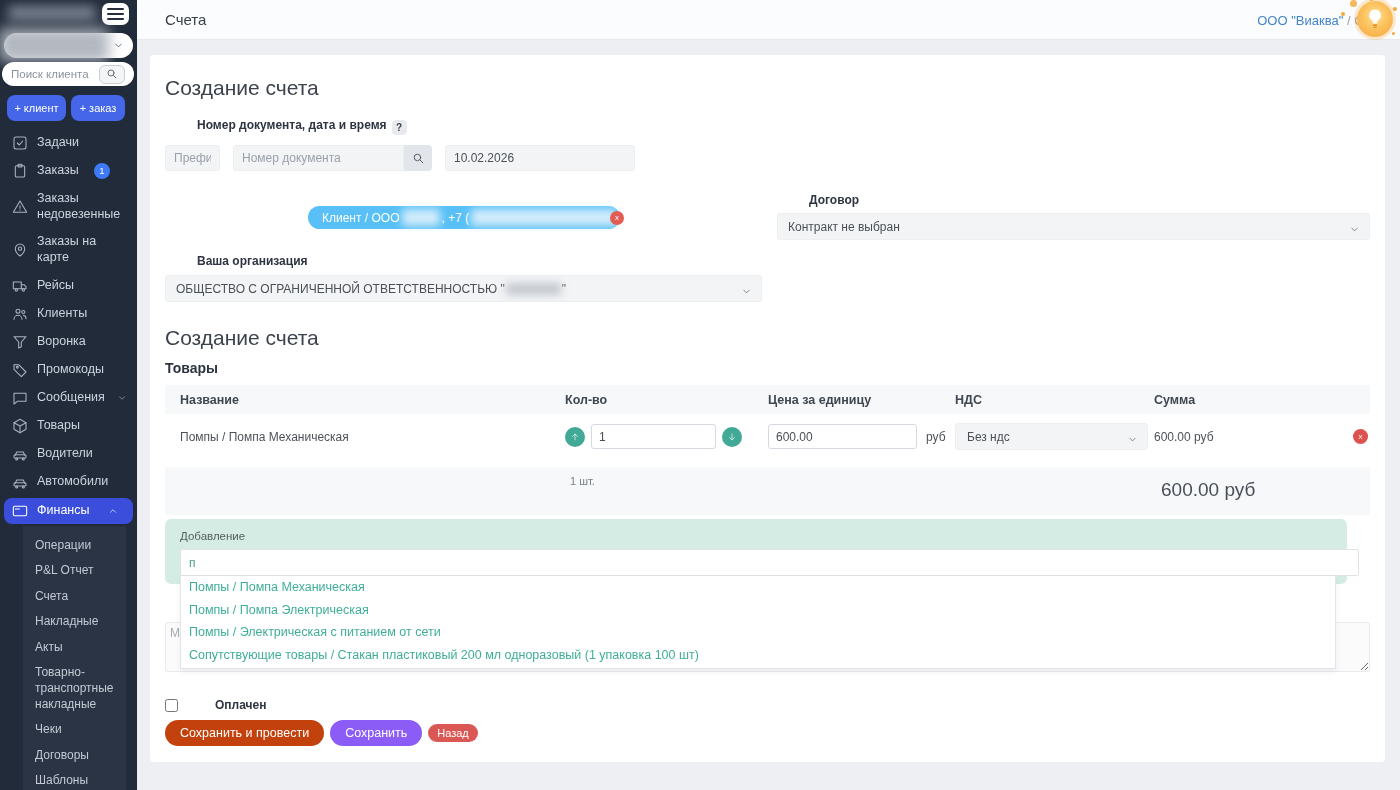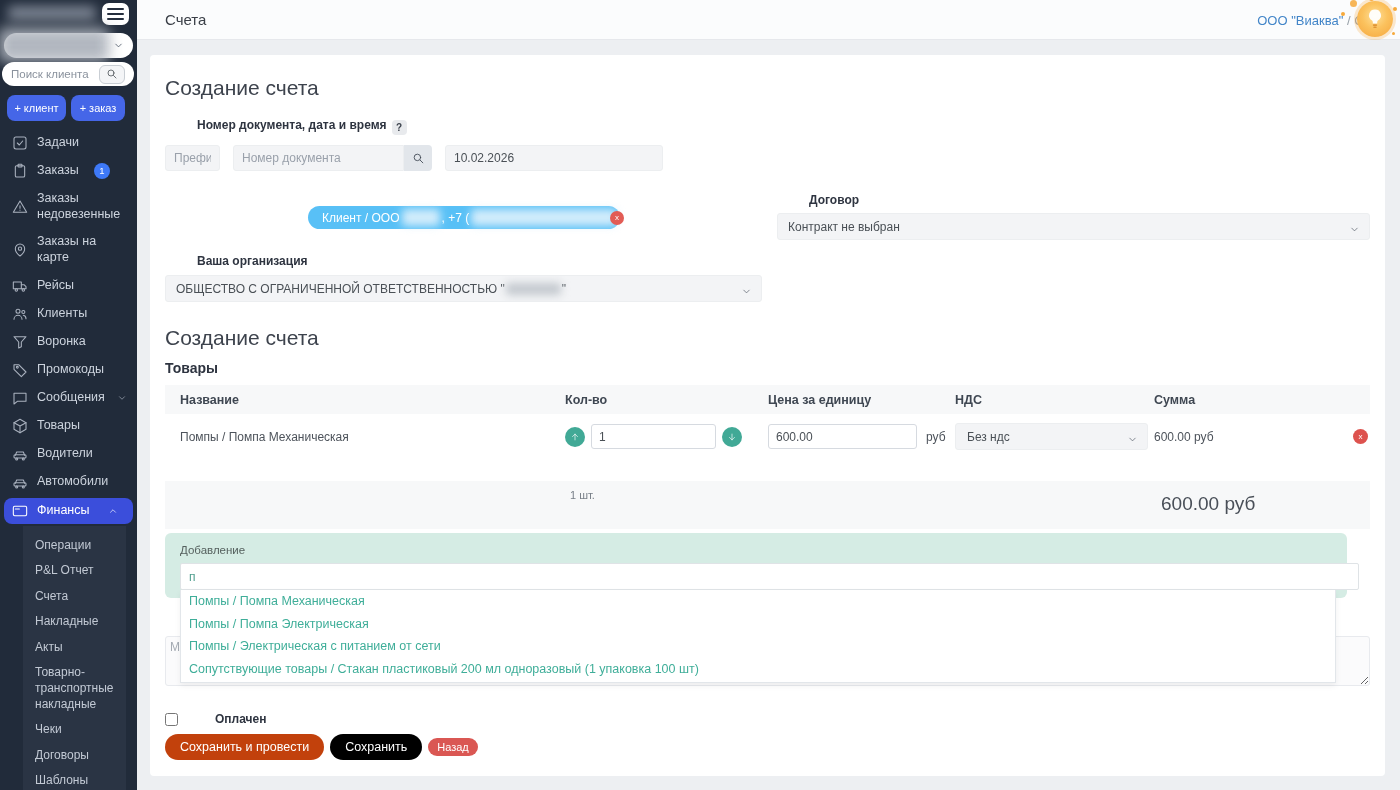--- a/index.html
+++ b/index.html
@@ -50,21 +50,21 @@
   .lbl { font-size:12px; font-weight:bold; color:#2e3440;margin-left:32px; }
   .qmark { display:inline-flex; align-items:center; justify-content:center; width:15px; height:15px; background:#e8eaed; color:#3c434d; border-radius:4px; font-size:10px; font-weight:bold; margin-left:5px; vertical-align:-2px; }
 
   .fields-row { display:flex; gap:13px; margin-top:10px; }
   .inp { background:#f3f4f6; border:1px solid #eceef0; border-radius:3px; height:26px; font-size:12px; color:#4a5056; padding:0 8px; font-family:inherit; outline:none; }
   .inp::placeholder { color:#9aa1ab; }
   .inp-prefix { width:55px; }
   .num-group { display:flex; }
   .inp-number { width:171px; border-radius:3px 0 0 3px; }
   .num-group button { width:28px; height:26px; border:none; background:#e2e6eb; border-radius:0 4px 4px 0; display:flex; align-items:center; justify-content:center; cursor:pointer; }
-  .inp-date, .inp-time { width:218px; }
+  .inp-date, .inp-time { width:190px; }
 
   .row-client { display:flex; margin-top:22px; }
   .col-left { width:612px; position:relative; height:47px; }
   .chip { position:absolute; left:143px; top:13px; width:312px; height:23px; background:#58c0f6; border-radius:12px; color:#fff; font-size:12px; display:flex; align-items:center; padding-left:14px; white-space:nowrap; }
   .chip .blob1 { display:inline-block; width:38px; height:17px; margin:0 2px; background:#d9effc; filter:blur(4px); border-radius:3px; opacity:.95; }
   .chip .blob2 { display:inline-block; width:146px; height:17px; margin-left:2px; background:#d9effc; filter:blur(4px); border-radius:3px; opacity:.95; }
   .chip-x { position:absolute; right:-4px; top:5px; width:14px; height:14px; border-radius:50%; background:#e25c55; color:#fff; font-size:8px; line-height:14px; text-align:center; border:none; cursor:pointer; font-family:inherit; }
   .col-right { flex:1; }
   .sel { position:relative; background:#f3f4f6; border:1px solid #eceef0; border-radius:3px; height:27px; display:flex; align-items:center; padding:0 26px 0 10px; font-size:12px; color:#4a5056; cursor:pointer; }
   .sel .chev { position:absolute; right:9px; top:10px; }
@@ -81,41 +81,41 @@
   .qty-cell { display:flex; align-items:center; gap:6px; }
   .step-btn { width:20px; height:20px; border-radius:50%; border:none; background:#41a996; color:#fff; display:flex; align-items:center; justify-content:center; cursor:pointer; }
   .winp { background:#fff; border:1px solid #d6dae0; border-radius:3px; height:25px; font-size:12px; color:#4a5056; padding:0 7px; font-family:inherit; outline:none; }
   .qty-inp { width:125px; }
   .price-cell { display:flex; align-items:center; gap:9px; }
   .price-inp { width:149px; }
   .vat-sel { width:193px;padding-left:11px; }
   .sum-cell { display:flex; align-items:center; }
   .del-btn { margin-left:auto; margin-right:2px; width:15px; height:15px; border-radius:50%; background:#dd524e; color:#fff; font-size:8px; line-height:15px; text-align:center; border:none; cursor:pointer; font-family:inherit; }
 
-  .totals { position:relative; background:#f7f8f9; height:48px; margin-top:22px; }
+  .totals { position:relative; background:#f7f8f9; height:48px; margin-top:8px; }
   .tot-qty { position:absolute; left:405px; top:8px; font-size:11px; color:#787f88; }
   .tot-sum { position:absolute; left:996px; top:12px; font-size:19px; color:#494f58; }
 
   .add-wrap { position:relative; margin-top:4px; height:65px; }
   .add-box { position:absolute; left:0; top:0; width:1182px; height:65px; background:#d5ece4; border-radius:6px; }
   .add-lbl { font-size:11.5px; color:#55605e; padding:11px 0 0 15px; }
   .add-inp { position:absolute; left:15px; right:11px; top:30px; height:27px; background:#fff; border:1px solid #dfe3e6; border-radius:2px; font-size:12px; color:#4f9e8e; padding:0 8px; font-family:inherit; outline:none; }
   .dropdown { position:absolute; left:15px; top:57px; width:1156px; height:93px; background:#fff; border:1px solid #e2e6ea; border-top:none; box-shadow:0 3px 6px rgba(0,0,0,.06); overflow:hidden; z-index:6; }
   .dropdown a { display:block; font-size:12.5px; color:#3fae99; padding:4px 8px 3px 8px; line-height:1.25; cursor:pointer; text-decoration:none; }
 
   .comment-lbl { margin-top:20px; }
   .comment-ta { display:block; margin-top:4px; width:1205px; height:50px; background:#fbfbfc; border:1px solid #e8eaee; border-radius:3px; font-size:12px; color:#4a5056; padding:3px 4px; font-family:inherit; outline:none; resize:both; }
   .comment-ta::placeholder { color:#a5abb3; }
 
   .paid-row { display:flex; align-items:center; gap:5px; margin-top:26px; }
   .paid-row input { width:13px; height:13px; }
   .btns { display:flex; align-items:center; gap:6px; margin-top:8px; }
   .btn { border:none; color:#fff; font-family:inherit; cursor:pointer; border-radius:13px; font-size:12.5px; padding:6px 15px; }
   .btn-savepost { background:#c2410c; }
-  .btn-save { background:#000000; }
+  .btn-save { background:#8b5cf6; }
   .btn-back { background:#da5753; font-size:11px; padding:3px 9px; border-radius:10px; }
 
   svg.ic { fill:none; stroke-width:1.6; stroke-linecap:round; stroke-linejoin:round; }
 </style>
 </head>
 <body>
 
 <div class="screen">
 
   <aside class="sidebar">

